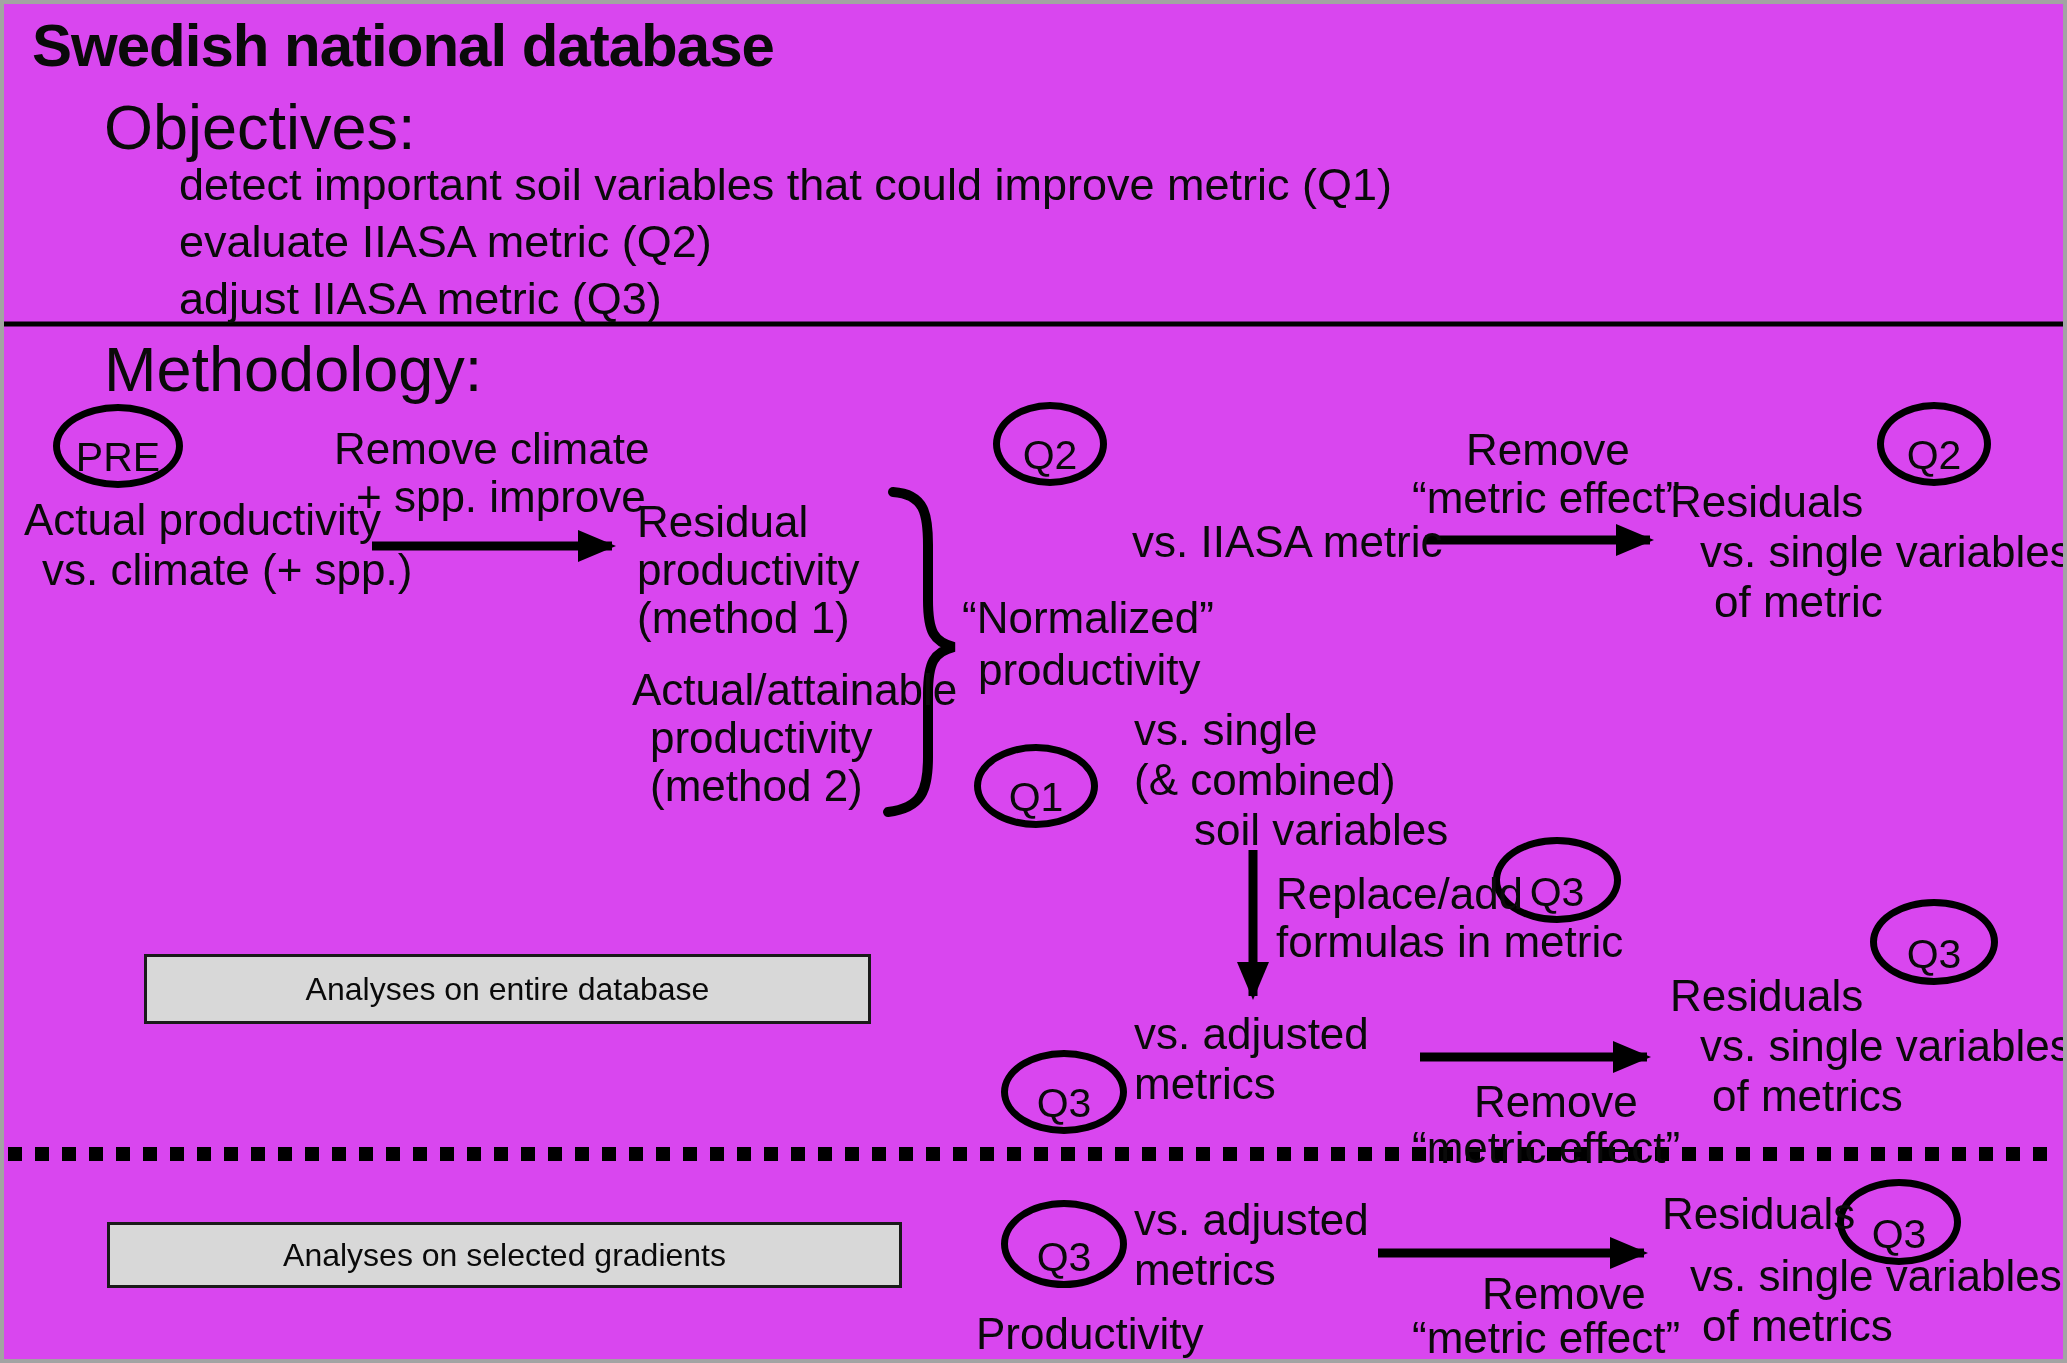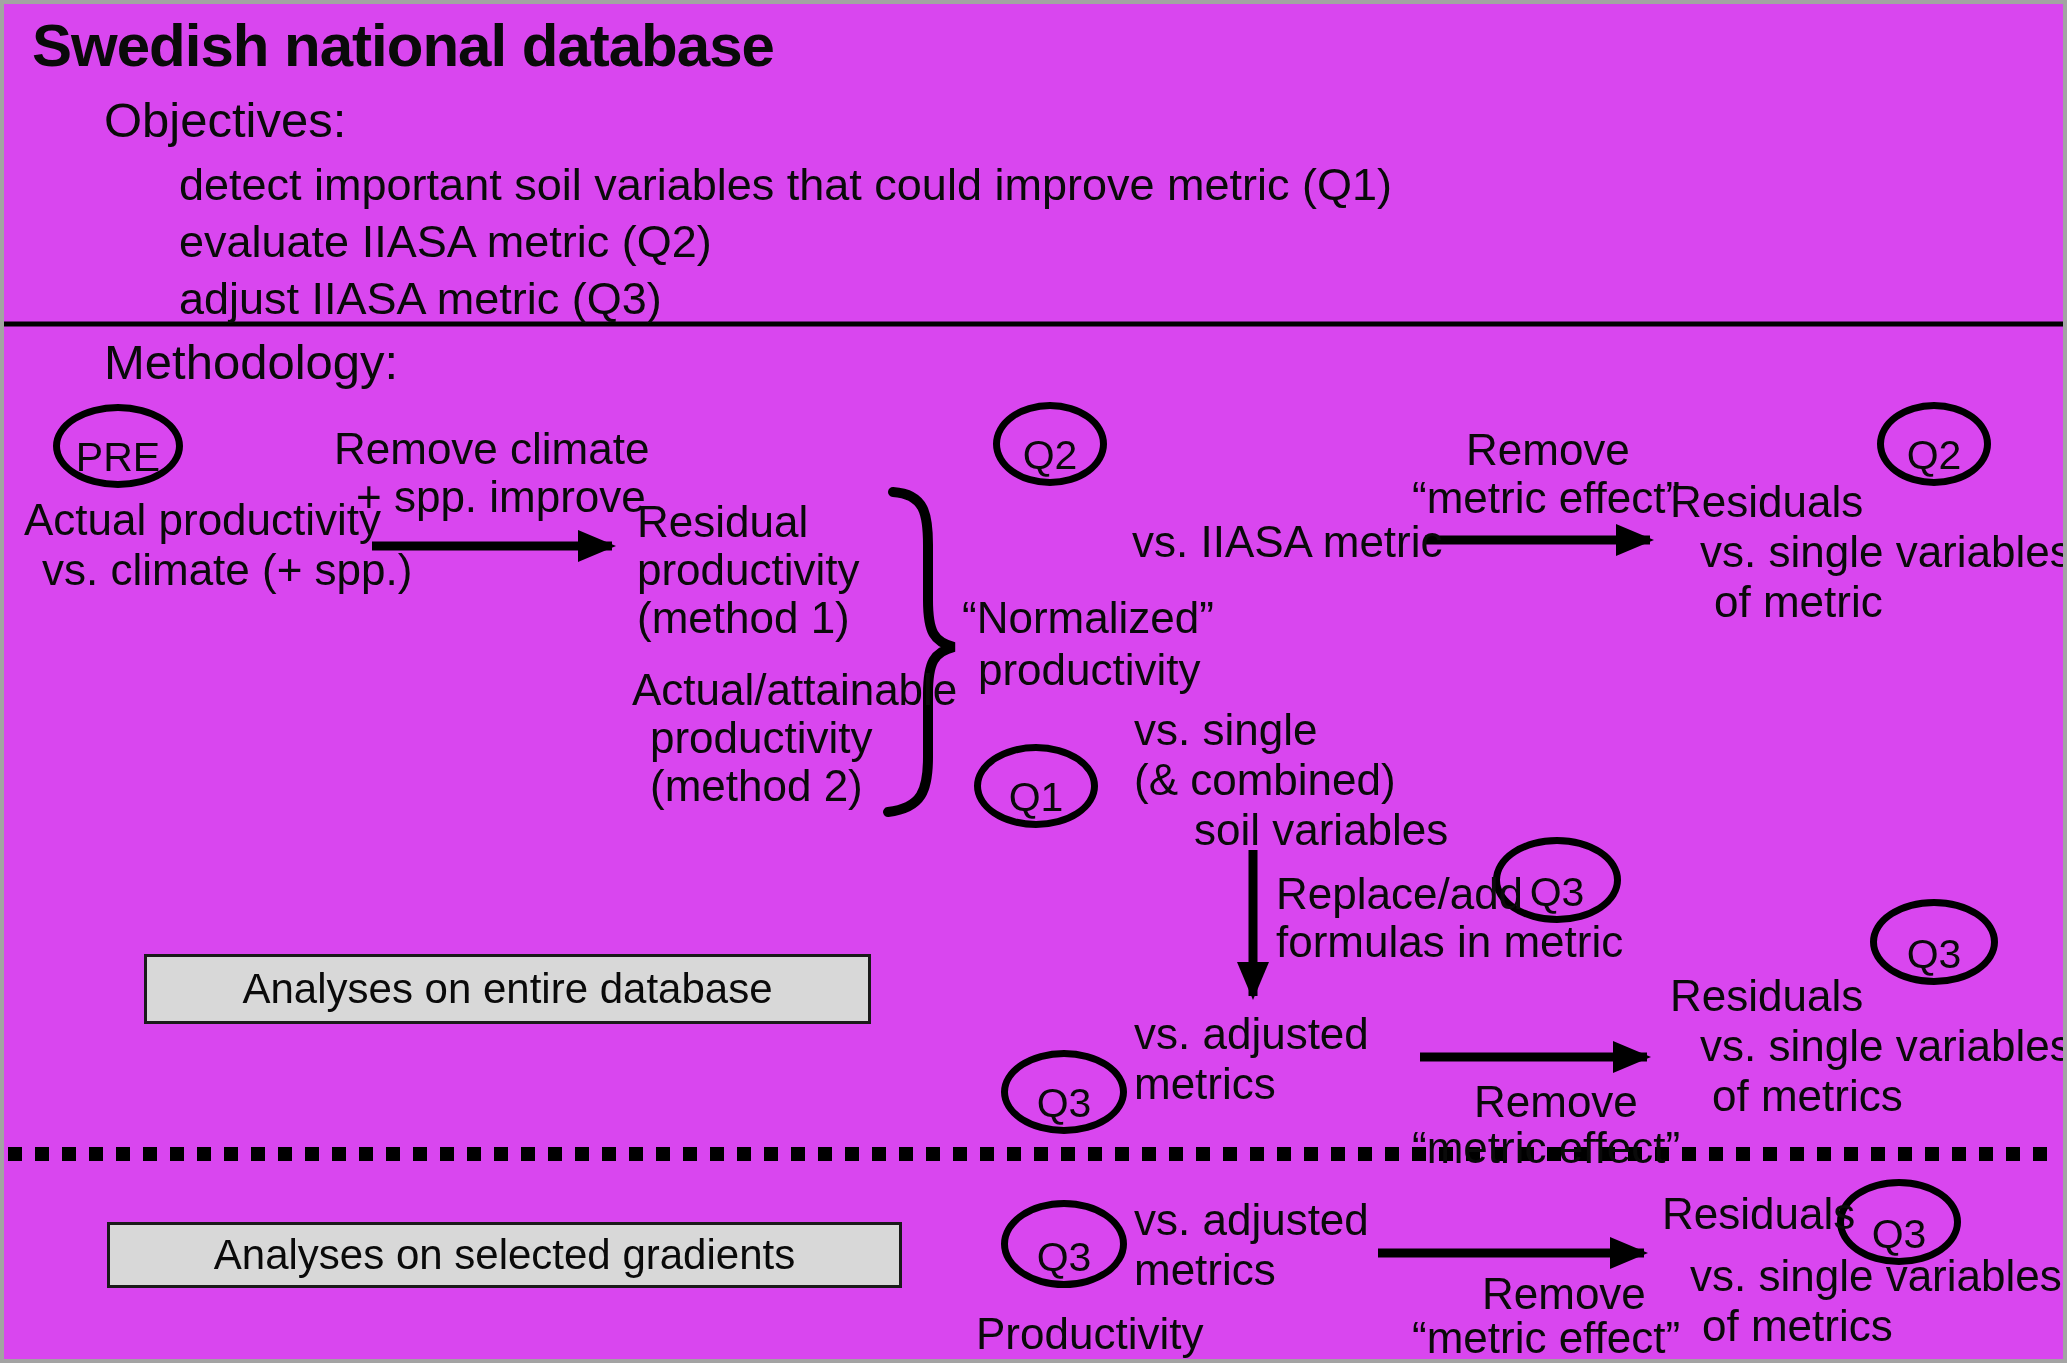--- a/index.html
+++ b/index.html
@@ -12,38 +12,38 @@
     color:#0a0a0a;
     overflow:hidden;
   }
   .lbl{
     position:absolute;
     font-size:44px;
     line-height:1.0;
     white-space:nowrap;
     letter-spacing:0px;
   }
-  .hdr{font-size:49px;}
+  .hdr{font-size:63px;}
   .title{font-size:60px;font-weight:bold;letter-spacing:-1px;}
   .ellipse{
     position:absolute;
     border:7px solid #000;
     border-radius:50%;
     box-sizing:border-box;
     display:flex;align-items:flex-end;justify-content:center;
     font-size:41px;
     background:transparent;
   }
   .greybox{
     position:absolute;
     background:#d8d8d8;
     border:3px solid #1a1a1a;
     box-sizing:border-box;
     display:flex;align-items:center;justify-content:center;
-    font-size:42px;
+    font-size:32px;
   }
   svg.layer{position:absolute;left:0;top:0;}
 </style>
 </head>
 <body>
 
 <div class="canvas">
 
   <svg class="layer" width="2059" height="1355" viewBox="4 4 2059 1355">
     <defs>

